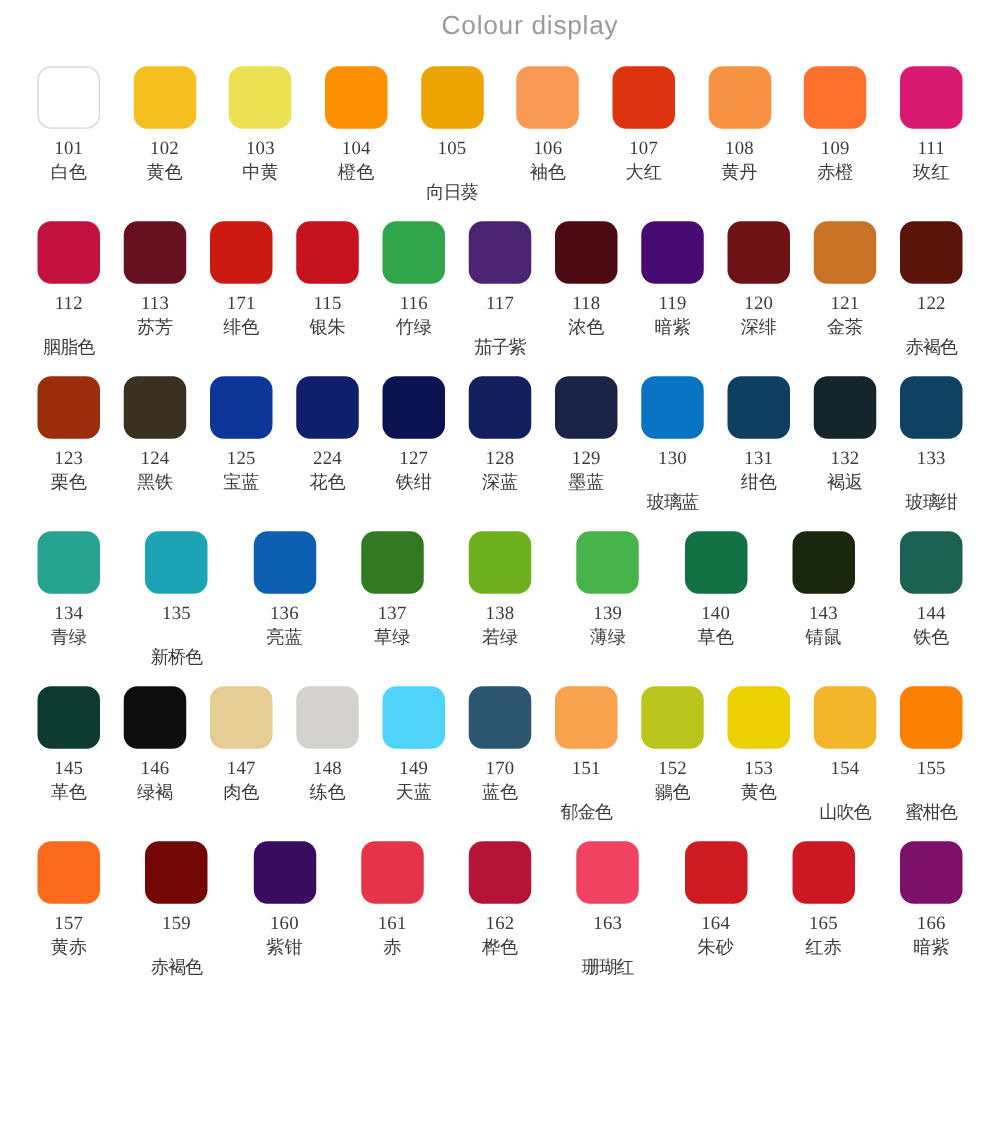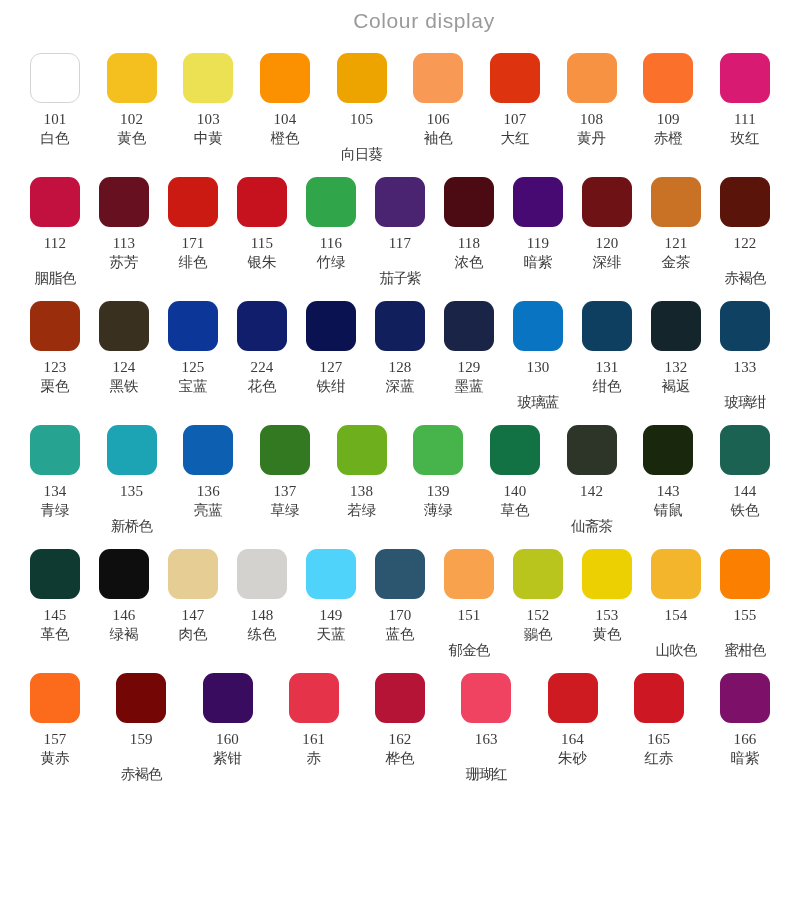--- a/index.html
+++ b/index.html
@@ -295,25 +295,20 @@
           <div class="swatch-chip" style="background-color: rgb(70, 180, 74);"></div>
           <div class="swatch-code">139</div>
           <div class="swatch-name">薄绿</div>
         </div>
         <div class="swatch-cell">
           <div class="swatch-chip" style="background-color: rgb(18, 114, 67);"></div>
           <div class="swatch-code">140</div>
           <div class="swatch-name">草色</div>
         </div>
         <div class="swatch-cell">
-          <div class="swatch-chip" style="background-color: rgb(45, 52, 40);"></div>
-          <div class="swatch-code">142</div>
-          <div class="swatch-name narrow">仙斋茶</div>
-        </div>
-        <div class="swatch-cell">
           <div class="swatch-chip" style="background-color: rgb(25, 39, 12);"></div>
           <div class="swatch-code">143</div>
           <div class="swatch-name">锖鼠</div>
         </div>
         <div class="swatch-cell">
           <div class="swatch-chip" style="background-color: rgb(28, 98, 83);"></div>
           <div class="swatch-code">144</div>
           <div class="swatch-name">铁色</div>
         </div>
       </div>

